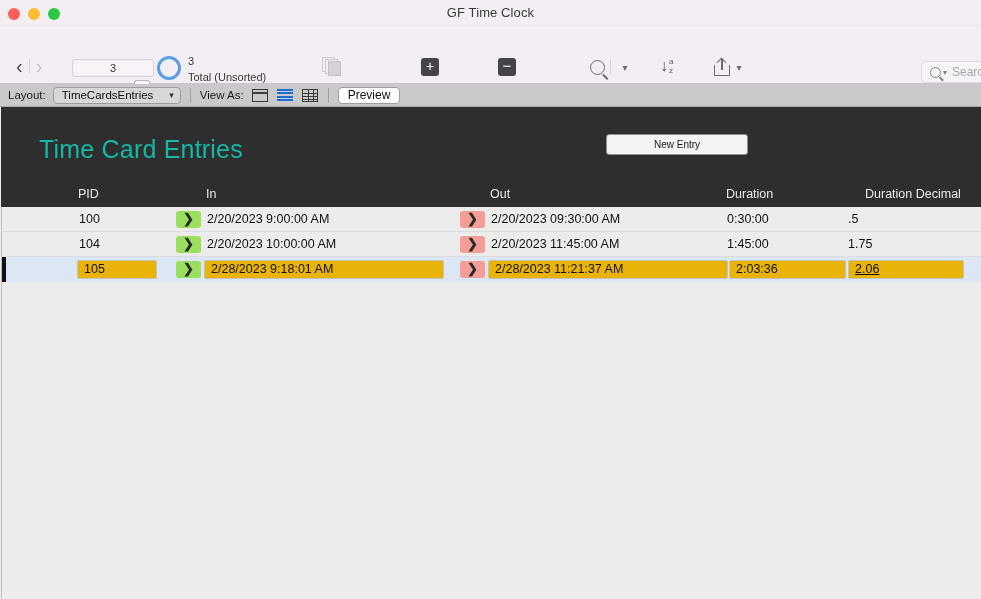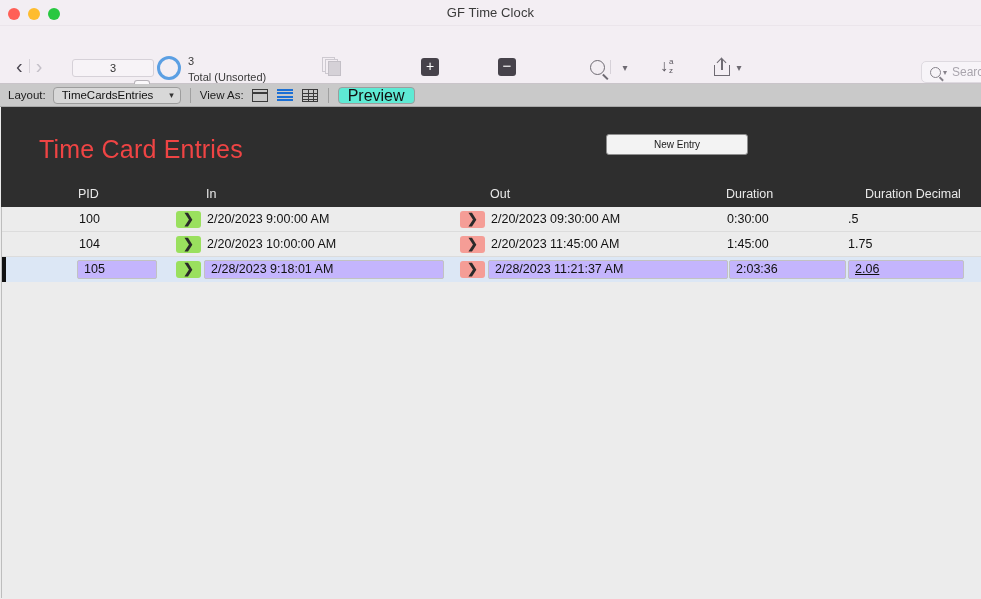--- a/index.html
+++ b/index.html
@@ -150,32 +150,32 @@
   .viewbtn { width: 18px; height: 15px; display: flex; align-items: center; justify-content: center; }
   .v-form { width: 16px; height: 13px; border: 1.5px solid #3b3b3b; position: relative; }
   .v-form::after { content: ""; position: absolute; left: 0; top: 2.5px; width: 100%; height: 1.5px; background: #3b3b3b; }
   .v-list { width: 16px; height: 12px; display: flex; flex-direction: column; justify-content: space-between; }
   .v-list span { display: block; height: 2px; background: #1b6fd4; }
   .v-table { width: 16px; height: 13px; border: 1.5px solid #3b3b3b; position: relative; overflow: hidden; }
   .v-table::before { content: ""; position: absolute; left: 0; top: 3px; width: 100%; height: 1px; background: #3b3b3b; }
   .v-table::after { content: ""; position: absolute; left: 0; top: 6.5px; width: 100%; height: 1px; background: #3b3b3b; box-shadow: 0 3px 0 #3b3b3b; }
   .v-table i { position: absolute; top: 0; left: 5.5px; width: 1px; height: 100%; background: #3b3b3b; box-shadow: 5px 0 0 #3b3b3b; }
   .preview-btn {
-    height: 17px; background: #5eead4; border: 1px solid #9d9d9d; border-radius: 4px;
-    font-size: 16px; color: #111; padding: 0 9px; line-height: 15px;
+    height: 17px; background: #ffffff; border: 1px solid #9d9d9d; border-radius: 4px;
+    font-size: 12px; color: #111; padding: 0 9px; line-height: 15px;
   }
 
   
   .darkhead {
     position: absolute; top: 107px; left: 1px; width: 980px; height: 100px;
     background: #2e2e2e;
   }
   .page-title {
     position: absolute; top: 28px; left: 38px;
-    font-size: 25px; color: #ef4444; font-weight: 400; letter-spacing: 0.2px;
+    font-size: 25px; color: #14b8a6; font-weight: 400; letter-spacing: 0.2px;
   }
   .new-entry {
     position: absolute; top: 27px; left: 605px; width: 142px; height: 21px;
     background: #f3f3f3; border: 1px solid #8e8e8e; border-radius: 3px;
     font-size: 10px; color: #1a1a1a; text-align: center; line-height: 19px;
   }
   .col-head { position: absolute; top: 80px; font-size: 12.5px; color: #e9e9e9; font-weight: 500; }
 
   
   .body-area {
@@ -186,21 +186,21 @@
   .row.plain { background: #ececec; border-bottom: 1px solid #dcdcdc; }
   .row.active { background: #dce7f5; }
   .row.active .activebar {
     position: absolute; left: 0; top: 0; width: 4px; height: 25px; background: #111;
   }
   .cell { position: absolute; font-size: 12.5px; color: #111; line-height: 25px; }
   .cell.num { text-align: left; }
 
   .field {
     position: absolute; top: 3px; height: 19px;
-    background: #c4b5fd; border: 1px solid #c2c2c2; border-radius: 2px;
+    background: #eab308; border: 1px solid #c2c2c2; border-radius: 2px;
     font-size: 12.5px; color: #111; line-height: 17px; padding-left: 6px;
   }
 
   .arrowbtn {
     position: absolute; top: 4px; width: 25px; height: 17px; border-radius: 3px;
     font-size: 13px; font-weight: bold; color: #2a2a2a;
     text-align: center; line-height: 16px;
   }
   .arrowbtn.green { background: #9ae05e; }
   .arrowbtn.red { background: #f59d96; }

